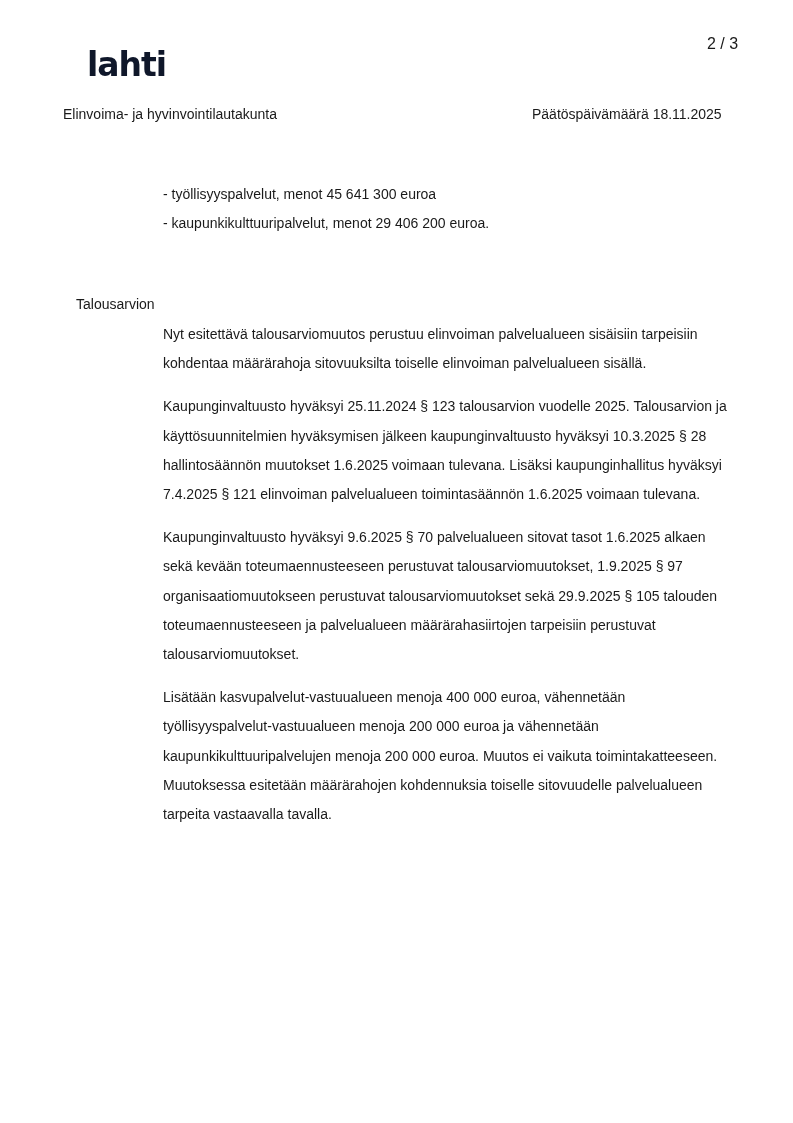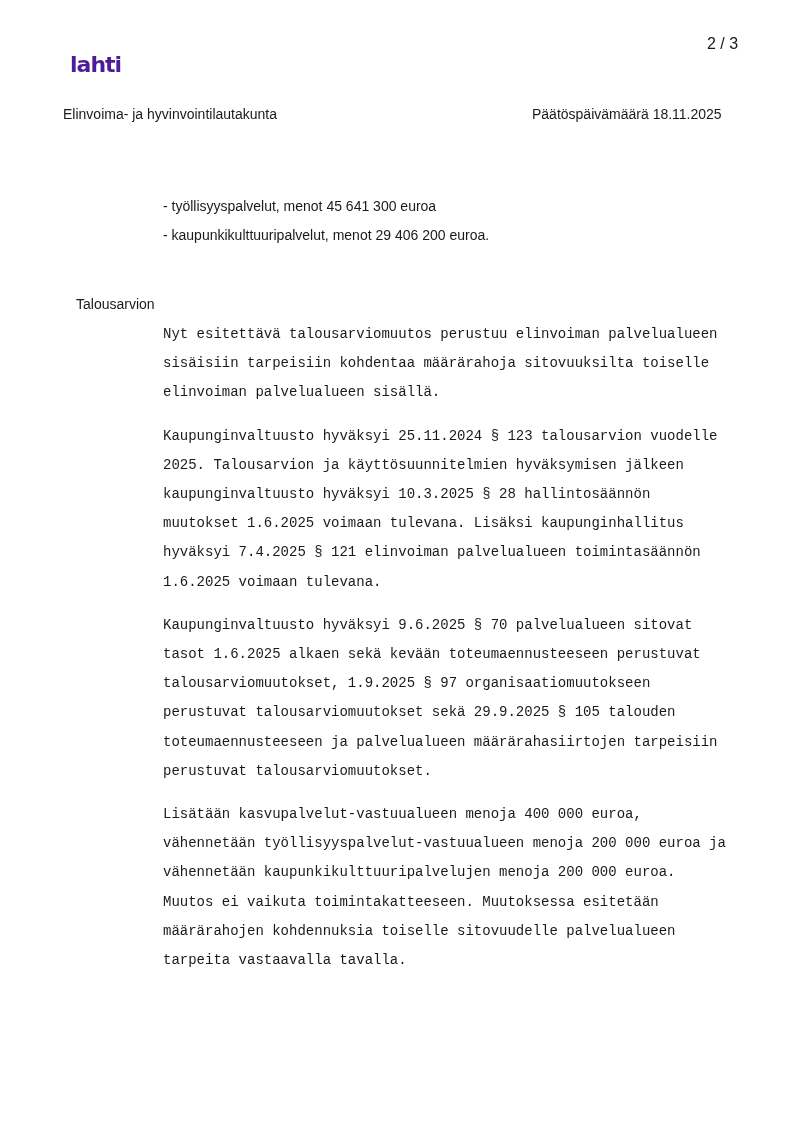--- a/index.html
+++ b/index.html
@@ -1,26 +1,26 @@
 <!DOCTYPE html>
 <html><head>
 <meta charset="utf-8">
 <style>
   html, body { margin: 0; padding: 0; background: #ffffff; }
   body { width: 793px; height: 1123px; position: relative; overflow: hidden;
          font-family: "Liberation Sans", sans-serif; color: #1a1a1a; }
-  .logo { position: absolute; left: 70px; top: 47px; font-family: "DejaVu Sans", sans-serif;
-          font-weight: bold; font-size: 22px; color: #4c1d95; letter-spacing: -1px; line-height: 36px; }
+  .logo { position: absolute; left: 87px; top: 47px; font-family: "DejaVu Sans", sans-serif;
+          font-weight: bold; font-size: 33px; color: #0f172a; letter-spacing: -1px; line-height: 36px; }
   .page-num { position: absolute; left: 690px; top: 35px; font-size: 16px; margin-left: 17px; }
   .committee { position: absolute; left: 63px; top: 106px; font-size: 14px; }
   .decision-date { position: absolute; left: 512px; top: 106px; font-size: 14px; margin-left: 20px; }
-  .bullets { position: absolute; left: 163px; top: 192px; font-size: 14px; line-height: 29px; }
+  .bullets { position: absolute; left: 163px; top: 180px; font-size: 14px; line-height: 29px; }
   .section-title { position: absolute; left: 76px; top: 296px; font-size: 14px; }
   .body { position: absolute; left: 163px; top: 320px; width: 565px; font-size: 14px; line-height: 29.2px; }
-  .body p { margin: 0 0 14px 0; font-family: Liberation Mono, monospace; }
+  .body p { margin: 0 0 14px 0; }
 </style>
 </head>
 <body>
 
 <div class="logo">lahti</div>
 <div class="page-num">2 / 3</div>
 <div class="committee">Elinvoima- ja hyvinvointilautakunta</div>
 <div class="decision-date">Päätöspäivämäärä 18.11.2025</div>
 
 <div class="bullets">

